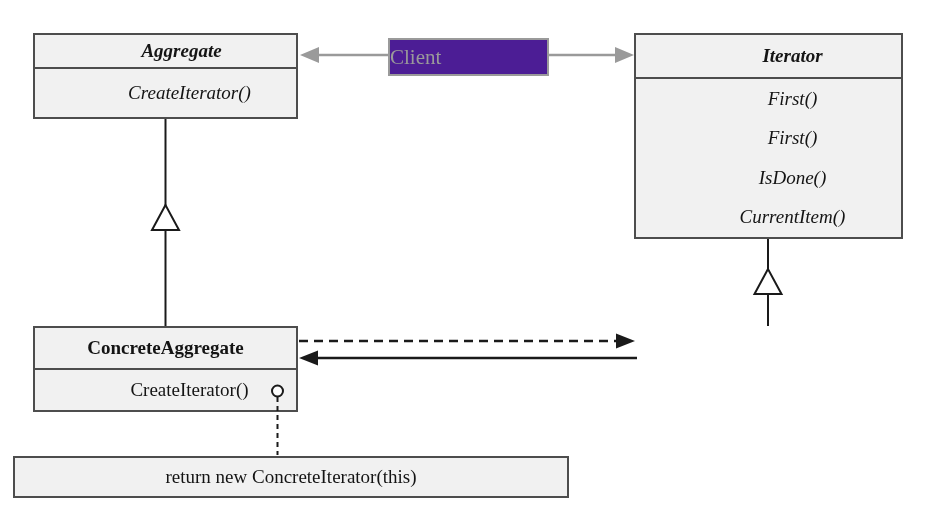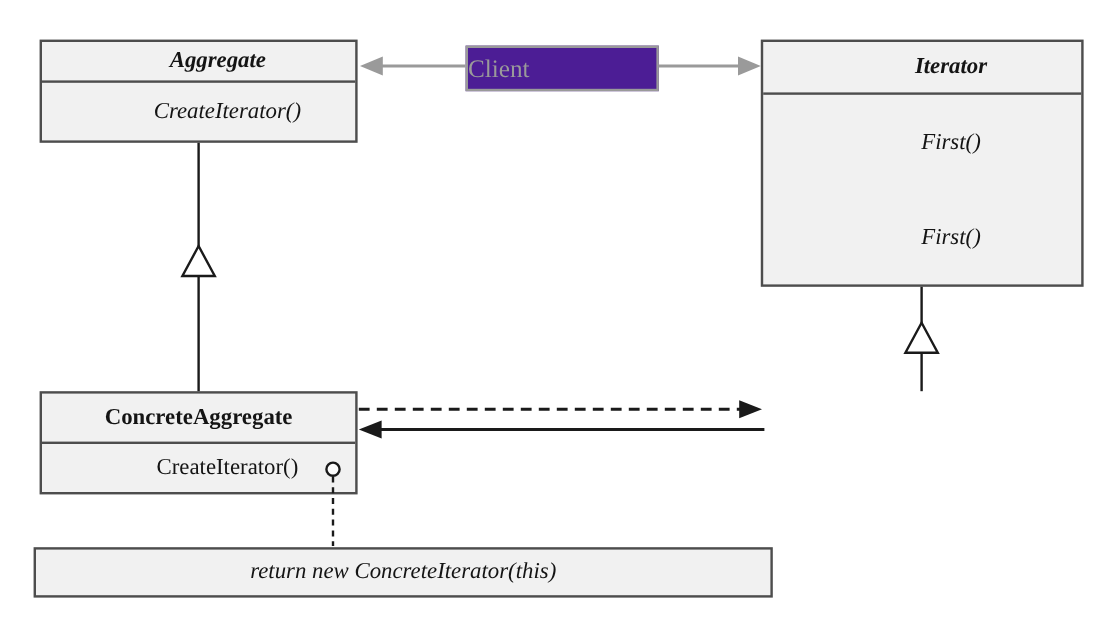--- a/index.html
+++ b/index.html
@@ -97,32 +97,34 @@
 
   <div class="client-box" style="left:388px; top:38px; width:161px; height:38px;">
     <span>Client</span>
   </div>
 
   <div class="uml-box" style="left:634px; top:33px; width:269px; height:206px;">
     <div class="uml-title abstract" style="height:42px;margin-left:48px;">Iterator</div>
     <div class="compartment">
       <div class="method abstract">First()</div>
       <div class="method abstract">First()</div>
+      <div class="method abstract">IsDone()</div>
+      <div class="method abstract">CurrentItem()</div>
     </div>
   </div>
 
   <div class="uml-box" style="left:33px; top:326px; width:265px; height:86px;">
     <div class="uml-title" style="height:40px;">ConcreteAggregate</div>
     <div class="compartment">
       <div class="method">CreateIterator()</div>
     </div>
   </div>
 
 
-  <div class="note-box" style="left:28px; top:456px; width:616px; height:42px;font-style:italic;">
+  <div class="note-box" style="left:13px; top:456px; width:556px; height:42px;">
     <span>return new ConcreteIterator(this)</span>
   </div>
 
   <svg class="overlay" viewBox="0 0 928 516" xmlns="http://www.w3.org/2000/svg">
 
     <g>
       <line x1="316" y1="55" x2="388" y2="55" stroke="#9a9a9a" stroke-width="2.5"></line>
       <polygon points="300,55 319,47 319,63" fill="#9a9a9a"></polygon>
     </g>
 

